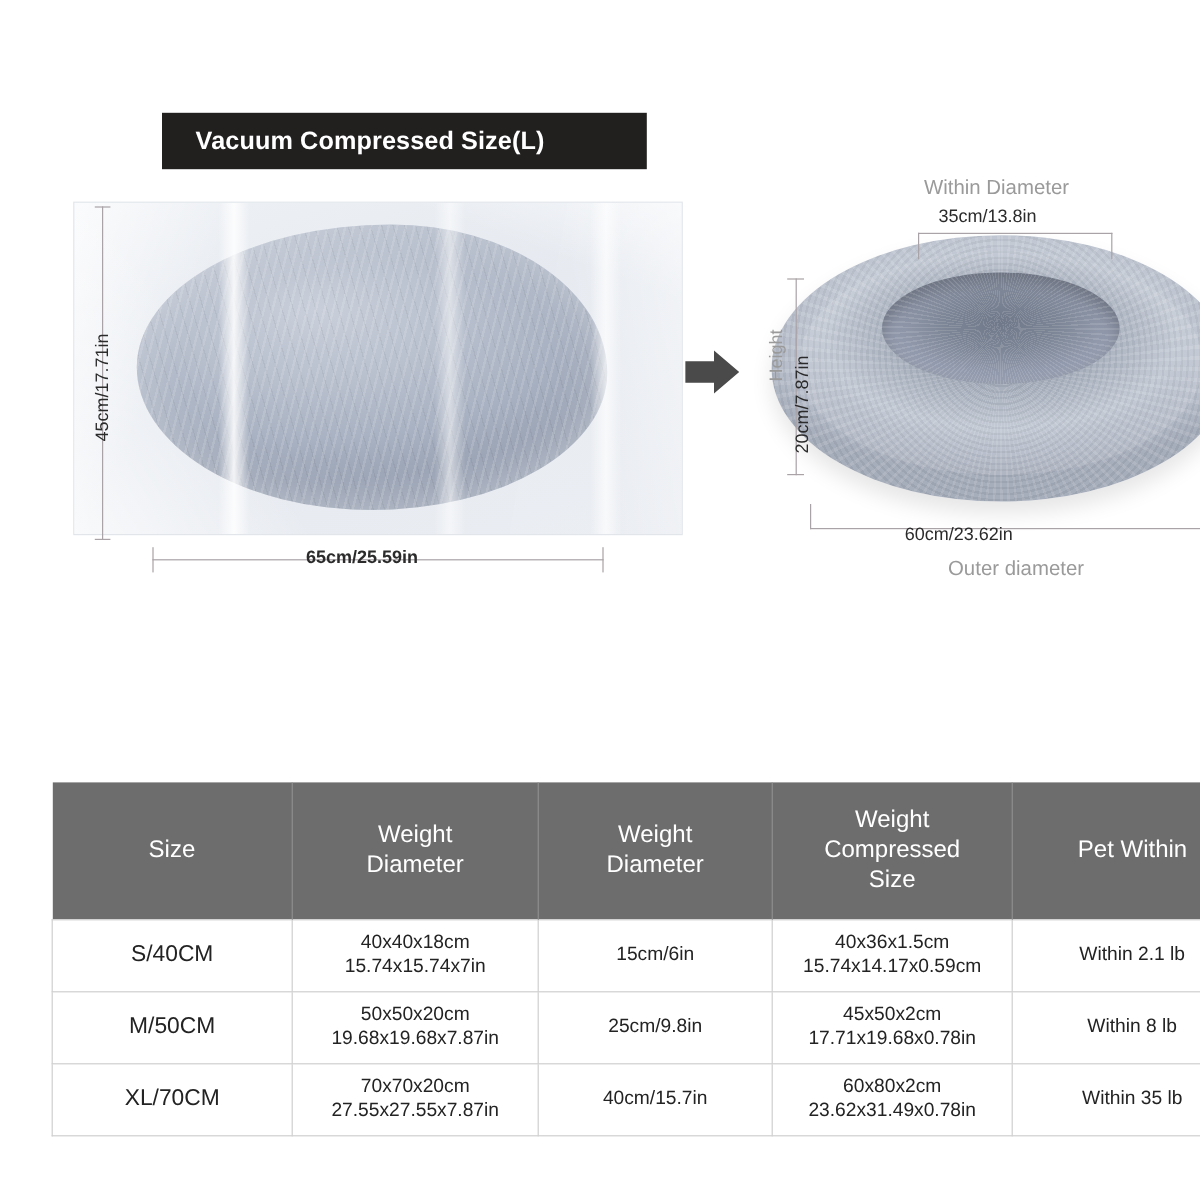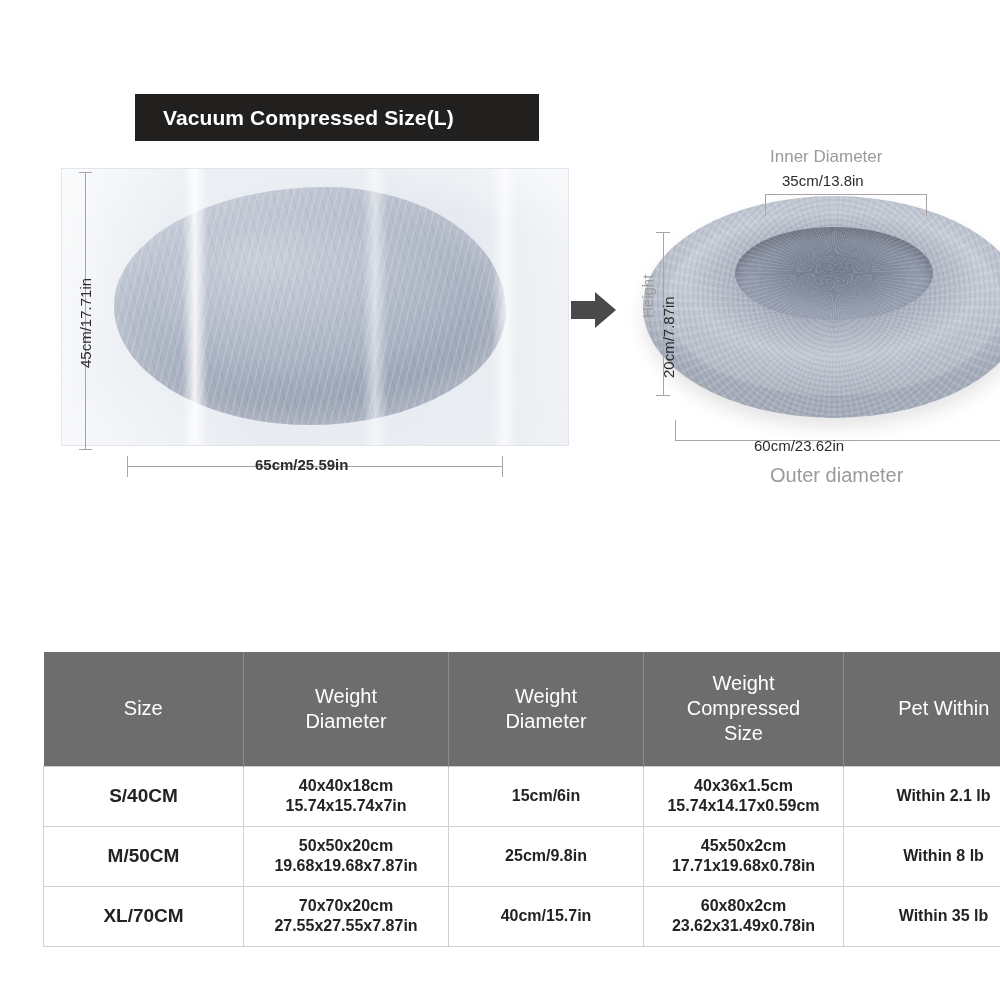--- a/index.html
+++ b/index.html
@@ -171,21 +171,20 @@
   }
   table.spec th:last-child { border-right: none; }
   table.spec td {
     height: 60px;
     text-align: center;
     font-size: 16px;
     color: #232323;
     border: 1px solid #cfcfcf;
     line-height: 1.28;
     vertical-align: middle;
-    font-weight: bold;
   }
   table.spec td.size-cell { font-size: 19px; }
   .cell-2l span { display: block; }
 </style>
 </head>
 <body>
 
 <div class="page">
 
   <div class="illus">
@@ -219,37 +218,37 @@
       </svg>
     </div>
 
     <div class="bed-wrap">
       <div class="bed">
         <div class="rim"></div>
         <div class="hole"></div>
       </div>
     </div>
 
-    <div class="lbl lbl-gray" style="left:727px; top:147px; font-size:17px;">Inner Diameter</div>
+    <div class="lbl lbl-gray" style="left:727px; top:147px; font-size:17px;">Within Diameter</div>
     <div class="dim-line dim-h" style="left:722px; top:194px; width:162px;"></div>
     <div class="tick" style="left:722px; top:194px; width:1px; height:22px;"></div>
     <div class="tick" style="left:883px; top:194px; width:1px; height:22px;"></div>
     <div class="lbl" style="left:739px; top:172px;">35cm/13.8in</div>
 
     <div class="dim-line dim-v" style="left:620px; top:232px; height:164px;"></div>
     <div class="tick" style="left:613px; top:232px; width:14px; height:1px;"></div>
     <div class="tick" style="left:613px; top:395px; width:14px; height:1px;"></div>
     <div class="lbl lbl-rot lbl-gray" style="left:596px; top:318px; font-size:15px;">Height</div>
     <div class="lbl lbl-rot" style="left:617px; top:378px;">20cm/7.87in</div>
 
     <div class="dim-line dim-h" style="left:632px; top:440px; width:340px;"></div>
     <div class="tick" style="left:632px; top:420px; width:1px; height:21px;"></div>
     <div class="tick" style="left:971px; top:420px; width:1px; height:21px;"></div>
     <div class="lbl" style="left:711px; top:437px;">60cm/23.62in</div>
-    <div class="lbl lbl-gray" style="left:727px; top:464px; font-size:20px;">Outer diameter</div>
+    <div class="lbl lbl-gray" style="left:747px; top:464px; font-size:17px;">Outer diameter</div>
   </div>
 
   <table class="spec">
     <colgroup>
       <col style="width:200px;">
       <col style="width:205px;">
       <col style="width:195px;">
       <col style="width:200px;">
       <col style="width:200px;">
     </colgroup>

